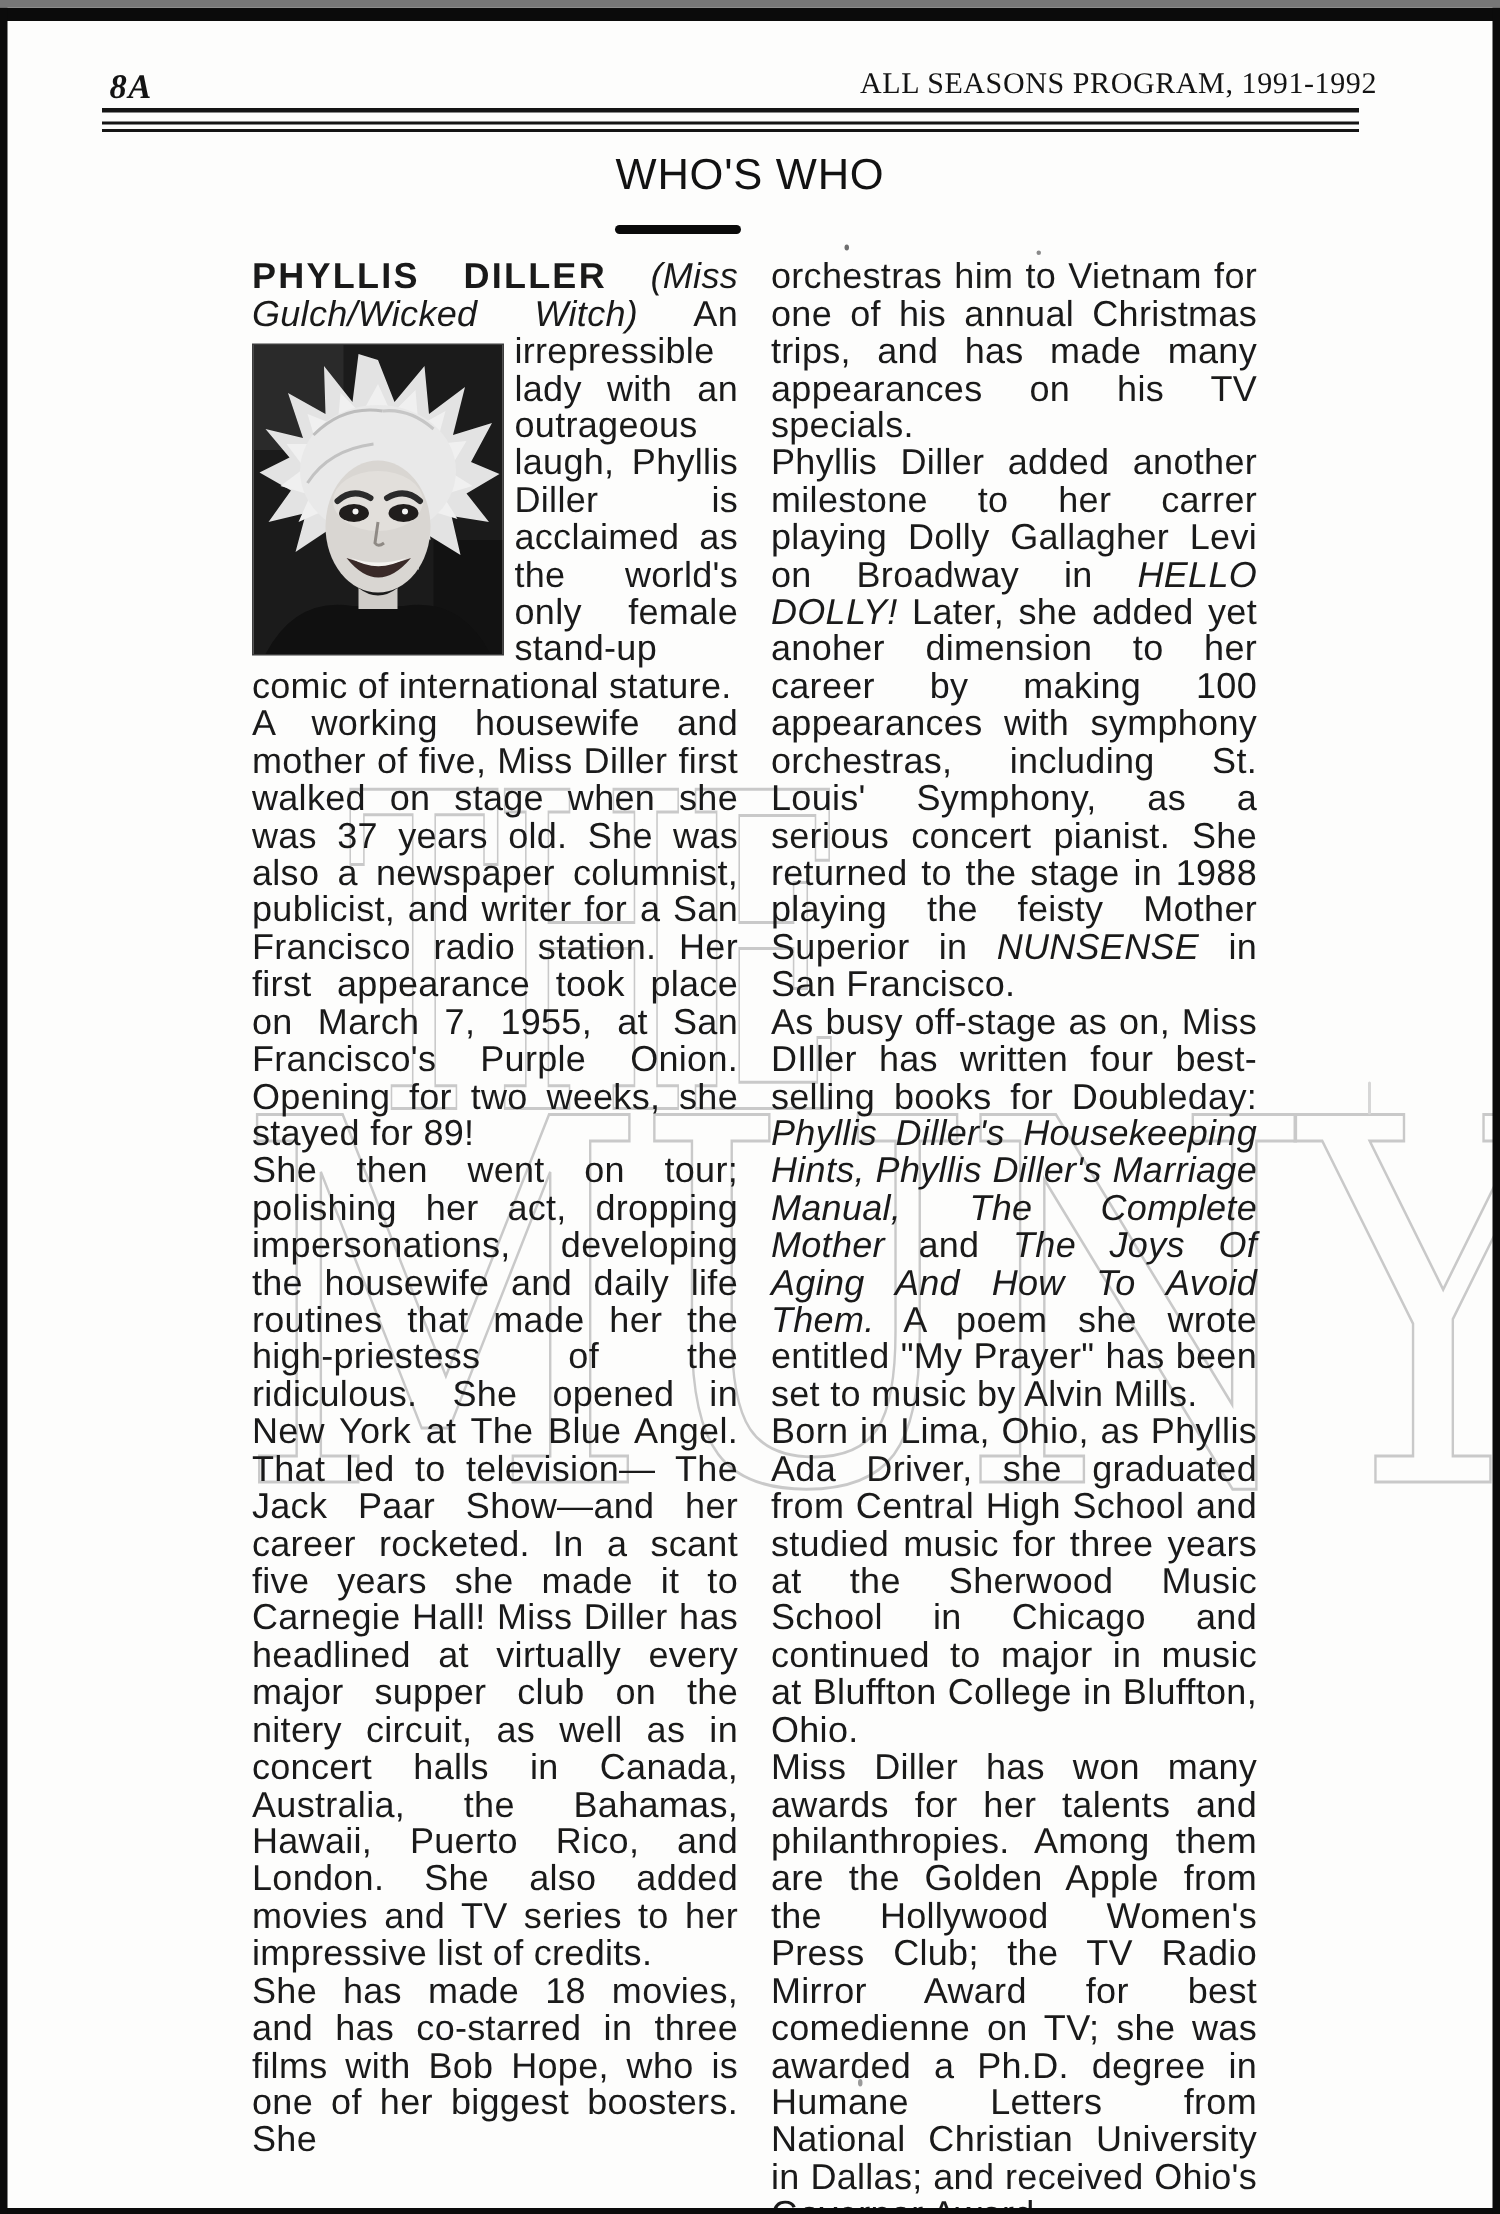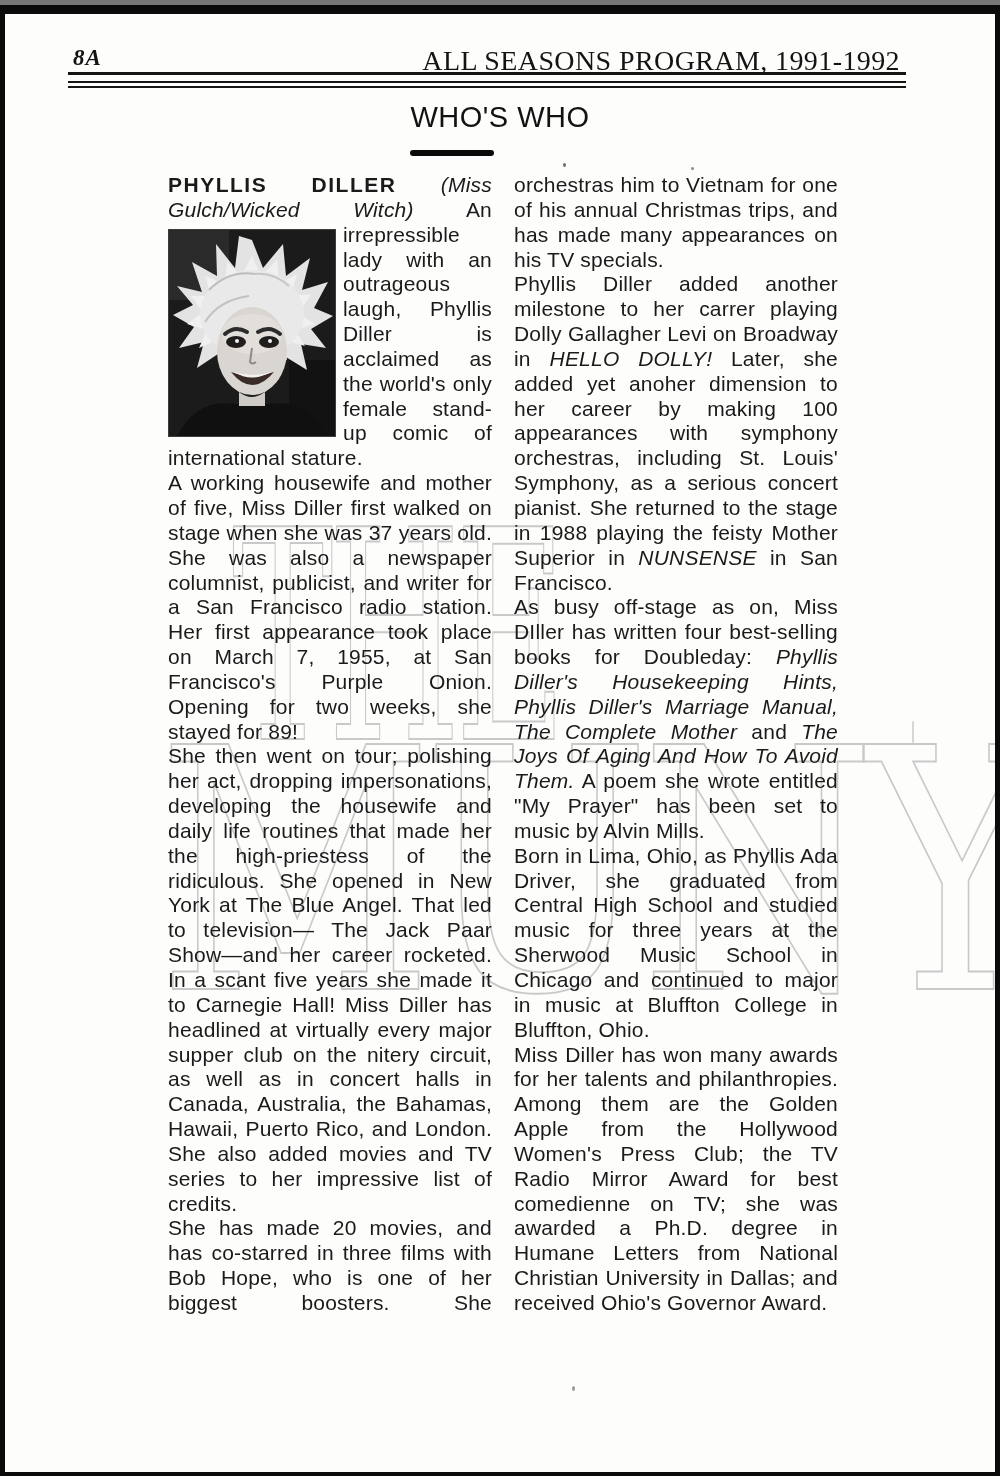--- a/index.html
+++ b/index.html
@@ -15,22 +15,22 @@
   .edge-left{left:0;top:0;width:5px;height:1476px;}
   .edge-right{left:995px;top:0;width:5px;height:1476px;}
 
   
   .hdr-num{
     position:absolute;left:73px;top:40px;
     font-family:"Liberation Serif",serif;font-style:italic;font-weight:700;
     font-size:23px;color:#141414;letter-spacing:1px;
   }
   .hdr-pub{
-    position:absolute;right:100px;top:40px;
-    font-family:"Liberation Serif",serif;font-size:28px;color:#141414;
+    position:absolute;right:82px;top:40px;
+    font-family:"Liberation Serif",serif;font-size:20px;color:#141414;
     letter-spacing:0.4px;
   }
   .rule{position:absolute;background:#151515;}
   .rule1{left:68px;top:67px;width:838px;height:3px;}
   .rule2{left:68px;top:76px;width:838px;height:2px;}
   .rule3{left:68px;top:81px;width:838px;height:2px;}
 
   
   .title{
     position:absolute;left:0;right:0;top:96px;text-align:center;
@@ -47,21 +47,21 @@
     font-family:"DejaVu Serif",serif;color:transparent;
     -webkit-text-stroke:2px #c9c9c9;line-height:1;white-space:nowrap;
     transform-origin:left top;
   }
   .wm1{left:232px;top:487px;font-size:292px;transform:scaleX(0.52);letter-spacing:-10px;}
   .wm2{left:158px;top:700px;font-size:336px;transform:scaleX(0.80);letter-spacing:-12px;}
 
   
   .col{
     position:absolute;top:168px;width:324px;z-index:2;
-    font-size:21px;line-height:24.85px;color:#1a1a1a;
+    font-size:24px;line-height:24.85px;color:#1a1a1a;
     text-align:justify;letter-spacing:0.2px;
   }
   .col-left{left:168px;}
   .col-right{left:514px;}
   .para{margin:0;padding:0;}
   .para.cont{text-align-last:justify;}
   .seg-b{font-weight:700;letter-spacing:1.5px;}
   .seg-i{font-style:italic;}
 
   
@@ -133,21 +133,21 @@
           <path d="M62,142 Q83,168 105,142 Q84,150 62,142 Z" fill="#3a2a28"></path>
           <path d="M65,142 Q83,153 102,142 Q83,148 65,142 Z" fill="#f4f2ef"></path>
 
           <path d="M8,206 Q28,168 66,174 L100,174 Q138,168 158,206 Z" fill="#101010"></path>
           <path d="M70,162 Q83,172 96,162 L96,176 L70,176 Z" fill="#cfccc8"></path>
         </svg>
       </span><span><span>irrepressible lady with an outrageous laugh, Phyllis Diller is acclaimed as the world's only female stand-up comic of international stature.</span></span>
     </p>
     <p class="para"><span>A working housewife and mother of five, Miss Diller first walked on stage when she was 37 years old. She was also a newspaper columnist, publicist, and writer for a San Francisco radio station. Her first appearance took place on March 7, 1955, at San Francisco's Purple Onion. Opening for two weeks, she stayed for 89!</span></p>
     <p class="para"><span>She then went on tour; polishing her act, dropping impersonations, developing the housewife and daily life routines that made her the high-priestess of the ridiculous. She opened in New York at The Blue Angel. That led to television—  The Jack Paar Show—and her career rocketed. In a scant five years she made it to Carnegie Hall! Miss Diller has headlined at virtually every major supper club on the nitery circuit, as well as in concert halls in Canada, Australia, the Bahamas, Hawaii, Puerto Rico, and London. She also added movies and TV series to her impressive list of credits.</span></p>
-    <p class="para cont"><span>She has made 20 movies, and has co-starred in three films with Bob Hope, who is one of her biggest boosters. She</span></p>
+    <p class="para cont"><span>She has made 18 movies, and has co-starred in three films with Bob Hope, who is one of her biggest boosters. She</span></p>
   </div>
 
   <div class="col col-right">
     <p class="para"><span>orchestras him to Vietnam for one of his annual Christmas trips, and has made many appearances on his TV specials.</span></p>
     <p class="para"><span>Phyllis Diller added another milestone to her carrer playing Dolly Gallagher Levi on Broadway in </span><span class="seg-i">HELLO DOLLY!</span><span> Later, she added yet anoher dimension to her career by making 100 appearances with symphony orchestras, including St. Louis' Symphony, as a serious concert pianist. She returned to the stage in 1988 playing the feisty Mother Superior in </span><span class="seg-i">NUNSENSE</span><span> in San Francisco.</span></p>
     <p class="para"><span>As busy off-stage as on, Miss DIller has written four best-selling books for Doubleday: </span><span class="seg-i">Phyllis Diller's Housekeeping Hints, Phyllis Diller's Marriage Manual, The Complete Mother</span><span> and </span><span class="seg-i">The Joys Of Aging And How To Avoid Them.</span><span> A poem she wrote entitled "My Prayer" has been set to music by Alvin Mills.</span></p>
     <p class="para"><span>Born in Lima, Ohio, as Phyllis Ada Driver, she graduated from Central High School and studied music for three years at the Sherwood Music School in Chicago and continued to major in music at Bluffton College in Bluffton, Ohio.</span></p>
     <p class="para"><span>Miss Diller has won many awards for her talents and philanthropies. Among them are the Golden Apple from the Hollywood Women's Press Club; the TV Radio Mirror Award for best comedienne on TV; she was awarded a Ph.D. degree in Humane Letters from National Christian University in Dallas; and received Ohio's Governor Award.</span></p>
   </div>
 

